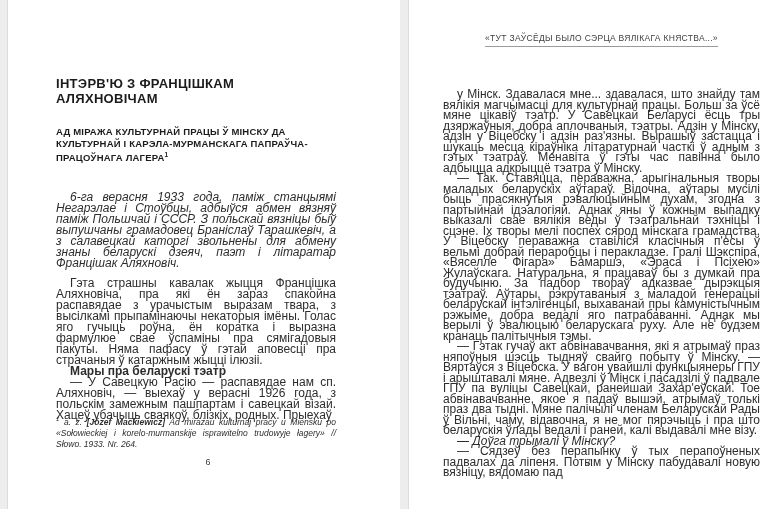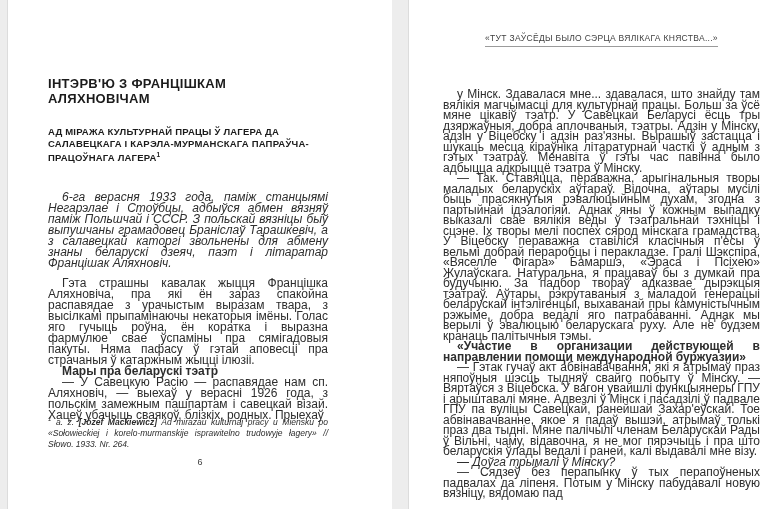--- a/index.html
+++ b/index.html
@@ -9,21 +9,21 @@
     overflow:hidden;
     background:#ffffff;
     font-family:"Liberation Sans", sans-serif;
     color:#2d2d2d;
   }
   .gutter { position:absolute; top:0; height:100%; background:#ededed; }
   .gutter-left { left:0; width:8px; border-right:1px solid #dcdcdc; }
   .gutter-mid  { left:356px; width:53px; border-left:1px solid #d4d4d4; border-right:1px solid #dcdcdc; }
 
   .page { position:absolute; top:0; height:509px; background:#ffffff; }
-  .page-left  { left:8px;   width:384px; }
+  .page-left  { left:16px;   width:384px; }
   .page-right { left:409px; width:359px; }
 
   .col { position:absolute; top:0; }
   .page-left  .col { left:40px; width:280px; }
   .page-right .col { left:34px; width:317px; }
 
   .title {
     margin-top:76px;
     font-size:13px; font-weight:bold; line-height:15px;
     letter-spacing:0.3px; color:#1b1b1b;
@@ -71,34 +71,33 @@
 </style>
 </head>
 <body>
 
 <div class="gutter gutter-left"></div>
 <div class="gutter gutter-mid"></div>
 
 <div class="page page-left">
   <div class="col">
     <h1 class="title">ІНТЭРВ'Ю З ФРАНЦІШКАМ АЛЯХНОВІЧАМ</h1>
-    <h2 class="subtitle"><span>АД МІРАЖА КУЛЬТУРНАЙ ПРАЦЫ Ў ЛАГЕРА ДА САЛАВЕЦКАГА І КАРЭЛА-МУРМАНСКАГА ПАПРАЎЧА-ПРАЦОЎНАГА ЛАГЕРА</span><sup>1</sup></h2>
+    <h2 class="subtitle"><span>АД МІРАЖА КУЛЬТУРНАЙ ПРАЦЫ Ў МІНСКУ ДА КУЛЬТУРНАЙ І КАРЭЛА-МУРМАНСКАГА ПАПРАЎЧА-ПРАЦОЎНАГА ЛАГЕРА</span><sup>1</sup></h2>
     <p class="body lead">6-га верасня 1933 года, паміж станцыямі Негарэлае і Стоўбцы, адбыўся абмен вязняў паміж Польшчай і СССР. З польскай вязніцы быў выпушчаны грамадовец Браніслаў Тарашкевіч, а з салавецкай каторгі звольнены для абмену знаны беларускі дзеяч, паэт і літаратар Францішак Аляхновіч.</p>
     <p class="body gap">Гэта страшны кавалак жыцця Францішка Аляхновіча, пра які ён зараз спакойна распавядае з урачыстым выразам твара, з высілкамі прыпамінаючы некаторыя імёны. Голас яго гучыць роўна, ён коратка і выразна фармулюе свае ўспаміны пра сямігадовыя пакуты. Няма пафасу ў гэтай аповесці пра страчаныя ў катаржным жыцці ілюзіі.</p>
     <p class="body boldp">Мары пра беларускі тэатр</p>
     <p class="body">— У Савецкую Расію — распавядае нам сп. Аляхновіч, — выехаў у верасні 1926 года, з польскім замежным пашпартам і савецкай візай. Хацеў убачыць сваякоў, блізкіх, родных. Прыехаў</p>
   </div>
   <p class="footnote"><sup>1</sup> <span>a. ż.</span> <b>[Józef Mackiewicz]</b> <span>Ad mirażau kulturnaj pracy u Miensku po «Sołowieckiej i korelo-murmanskije isprawitelno trudowyje łagery» // Słowo. 1933. Nr. 264.</span></p>
   <div class="pagenum">6</div>
 </div>
 
 <div class="page page-right">
   <div class="col">
     <div class="running-header"><span>«ТУТ ЗАЎСЁДЫ БЫЛО СЭРЦА ВЯЛІКАГА КНЯСТВА...»</span></div>
     <p class="body noindent first-right">у Мінск. Здавалася мне... здавалася, што знайду там вялікія магчымасці для культурнай працы. Больш за ўсё мяне цікавіў тэатр. У Савецкай Беларусі ёсць тры дзяржаўныя, добра аплочваныя, тэатры. Адзін у Мінску, адзін у Віцебску і адзін раз'язны. Вырашыў застацца і шукаць месца кіраўніка літаратурнай часткі ў адным з гэтых тэатраў. Менавіта ў гэты час павінна было адбыцца адкрыццё тэатра ў Мінску.</p>
     <p class="body">— Так. Ставяцца, пераважна, арыгінальныя творы маладых беларускіх аўтараў. Відочна, аўтары мусілі быць прасякнутыя рэвалюцыйным духам, згодна з партыйнай ідэалогіяй. Аднак яны ў кожным выпадку выказалі свае вялікія веды ў тэатральнай тэхніцы і сцэне. Іх творы мелі поспех сярод мінскага грамадства. У Віцебску пераважна ставіліся класічныя п'есы ў вельмі добрай пераробцы і перакладзе. Гралі Шэкспіра, «Вяселле Фігара» Бамаршэ, «Эраса і Псіхею» Жулаўскага. Натуральна, я працаваў бы з думкай пра будучыню. За падбор твораў адказвае дырэкцыя тэатраў. Аўтары, рэкрутаваныя з маладой генерацыі беларускай інтэлігенцыі, выхаванай пры камуністычным рэжыме, добра ведалі яго патрабаванні. Аднак мы верылі ў эвалюцыю беларускага руху. Але не будзем кранаць палітычныя тэмы.</p>
-    <p class="body boldp">«Участие в организации действующей в направлении помощи международной буржуазии»</p>
     <p class="body">— Гэтак гучаў акт абвінавачвання, які я атрымаў праз няпоўныя шэсць тыдняў свайго побыту ў Мінску. — Вяртаўся з Віцебска. У вагон увайшлі функцыянеры ГПУ і арыштавалі мяне. Адвезлі ў Мінск і пасадзілі ў падвале ГПУ па вуліцы Савецкай, ранейшай Захар'еўскай. Тое абвінавачванне, якое я падаў вышэй, атрымаў толькі праз два тыдні. Мяне палічылі членам Беларускай Рады ў Вільні, чаму, відавочна, я не мог пярэчыць і пра што беларускія ўлады ведалі і раней, калі выдавалі мне візу.</p>
     <p class="body italicp">— Доўга трымалі ў Мінску?</p>
     <p class="body">— Сядзеў без перапынку ў тых перапоўненых падвалах да ліпеня. Потым у Мінску пабудавалі новую вязніцу, вядомаю пад</p>
   </div>
   <div class="pagenum">7</div>
 </div>
 
 </body></html>

